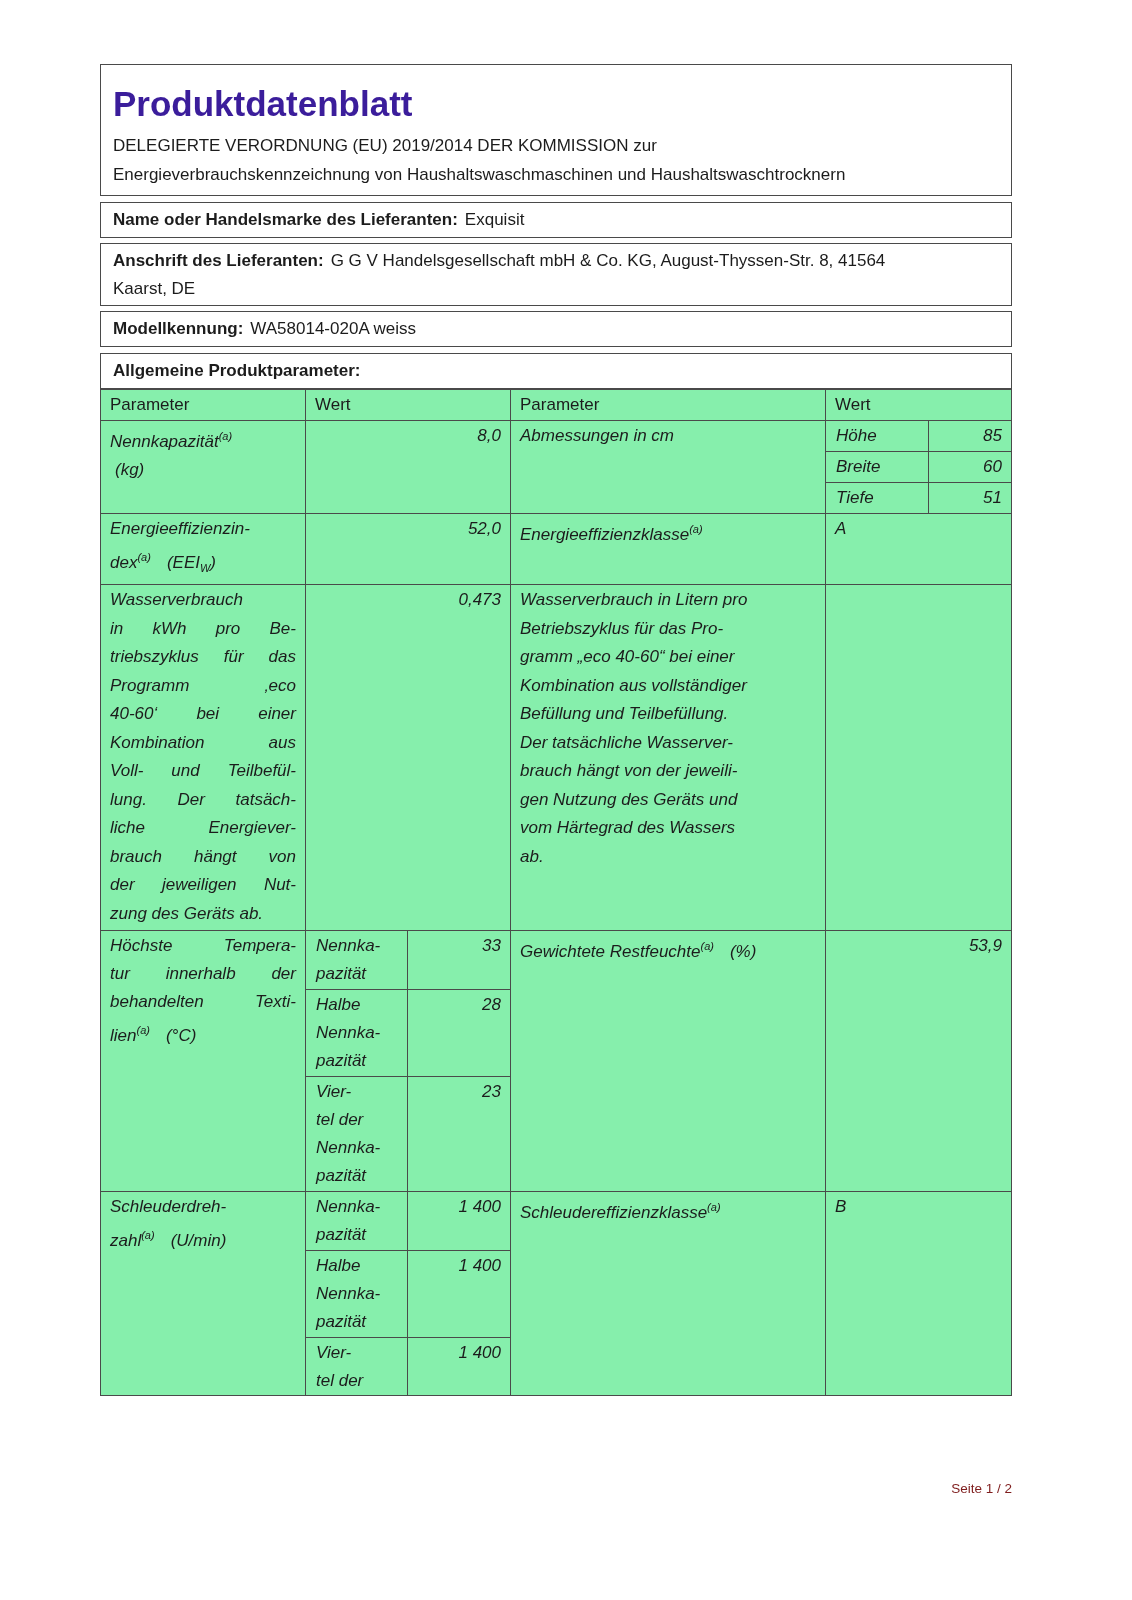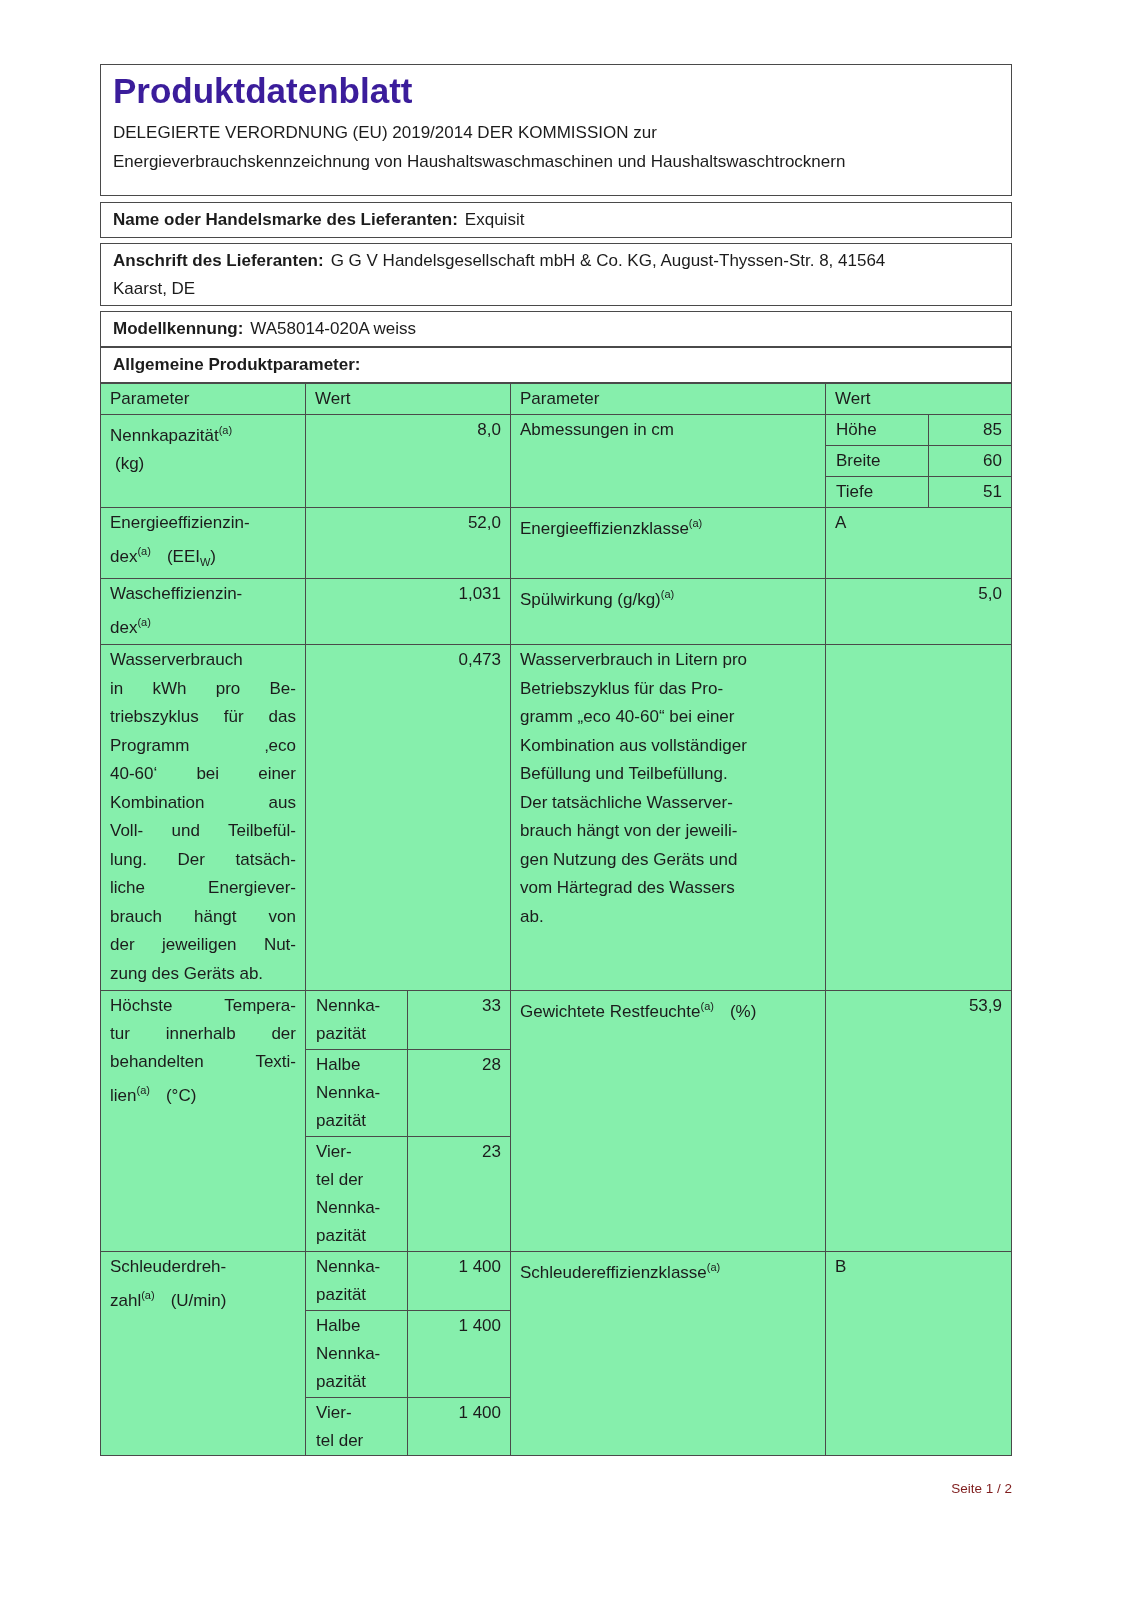--- a/index.html
+++ b/index.html
@@ -5,35 +5,35 @@
   * { box-sizing: border-box; }
   html,body { margin:0; padding:0; }
   body {
     width:1132px; height:1600px; background:#ffffff; position:relative;
     font-family:"Liberation Sans","DejaVu Sans",sans-serif;
     color:#1c1c1c; font-size:17px; overflow:hidden;
   }
   .sheet { position:absolute; left:100px; top:64px; width:912px; }
 
   .box { border:1.6px solid #4a4a4a; padding:2px 12px; background:#fff; }
-  .title-box { height:132px; padding-top:4px; margin-bottom:6px; }
+  .title-box { height:132px; padding-top:17px; margin-bottom:6px; }
   .doc-title { font-size:35px; font-weight:bold; color:#3b1d9b; margin:2px 0 7px 0; }
   .regulation { white-space:pre-line; line-height:29px; }
 
   .line-box { min-height:36px; padding-top:3px; line-height:28px; }
   .name-box  { margin-bottom:5px; }
   .addr-box  { min-height:60px; margin-bottom:5px; }
-  .model-box { }
+  .model-box { margin-bottom:6px; }
   .section-box { }
   .lbl { font-weight:bold; margin-right:7px; }
   .pre { white-space:pre-line; }
 
   .ptable { border:1.6px solid #4a4a4a; background:#86efac; }
   .trow { display:flex; align-items:stretch; }
-  .trow + .trow { border-top:1.6px solid #4a4a4a; }
+  .trow + .trow { border-top:1.6px solid #4a4a4a;font-style:italic; }
   .c { border-right:1.6px solid #4a4a4a; padding:1px 9px 2px 9px; line-height:28px; }
   .c.last { border-right:none; }
   .c1 { width:205px; flex:none; }
   .c2 { width:205px; flex:none; }
   .c3 { width:315px; flex:none; }
   .c4 { flex:1; min-width:0; }
   .hdr { height:30px; line-height:26px; padding-top:2px; }
   .num { text-align:right; }
   .subwrap { padding:0; }
   .subrow { display:flex; align-items:stretch; }
@@ -116,29 +116,20 @@
     <div class="trow">
       <div class="c c1">
         <div>Energieeffizienzin-</div>
         <div><span>dex</span><span class="sup">(a)</span><span class="gap">(EEI</span><span class="subscr">W</span><span>)</span></div>
       </div>
       <div class="c c2 num">52,0</div>
       <div class="c c3"><span>Energieeffizienzklasse</span><span class="sup">(a)</span></div>
       <div class="c c4 last">A</div>
     </div>
 
-    <div class="trow">
-      <div class="c c1">
-        <div>Wascheffizienzin-</div>
-        <div><span>dex</span><span class="sup">(a)</span></div>
-      </div>
-      <div class="c c2 num">1,031</div>
-      <div class="c c3"><span>Spülwirkung (g/kg)</span><span class="sup">(a)</span></div>
-      <div class="c c4 last num">5,0</div>
-    </div>
 
     <div class="trow">
       <div class="c c1 bigcell">
         <div class="just">
             <span class="jl">Wasserverbrauch</span>
             <span class="jl">in kWh pro Be-</span>
             <span class="jl">triebszyklus für das</span>
             <span class="jl">Programm ‚eco</span>
             <span class="jl">40-60‘ bei einer</span>
             <span class="jl">Kombination aus</span>

